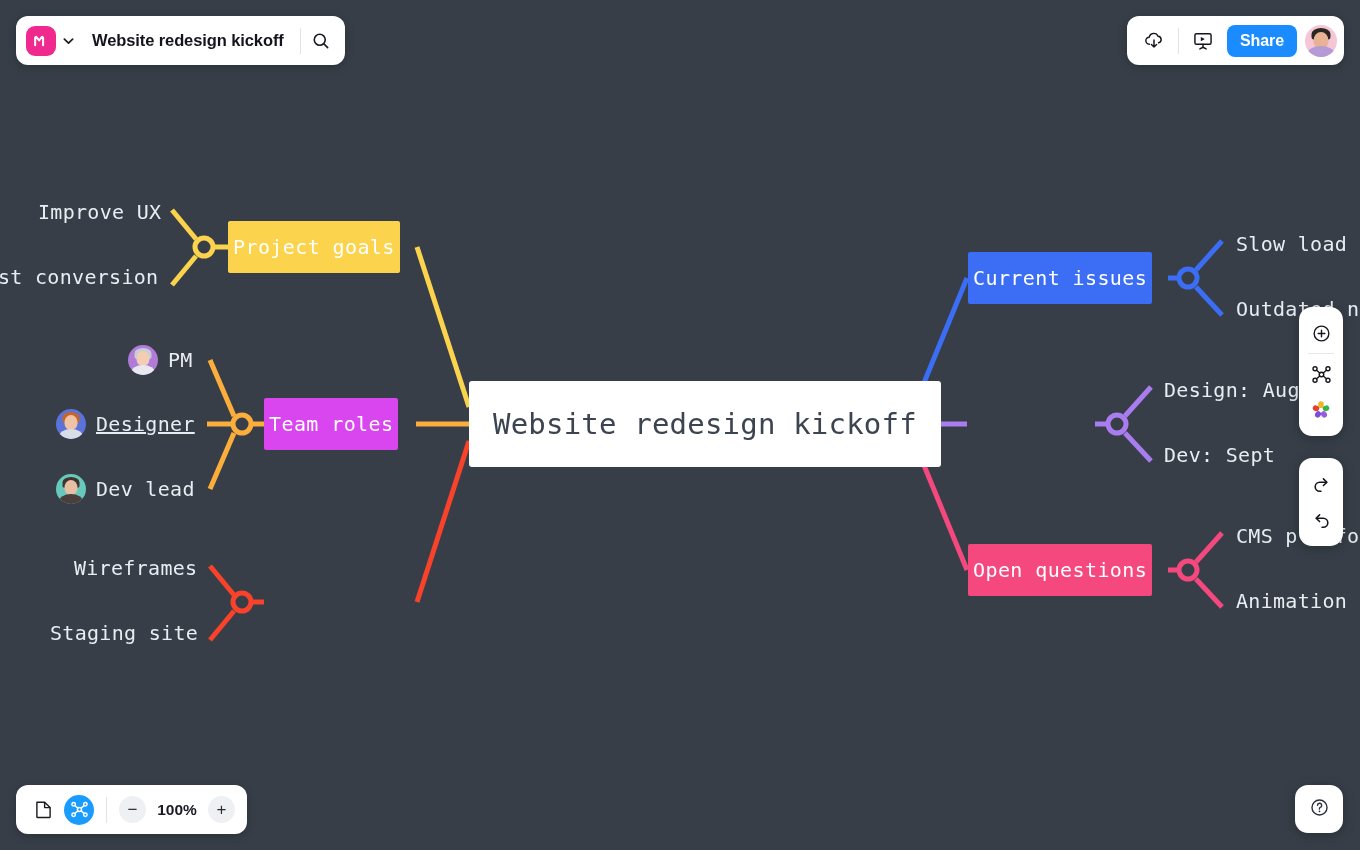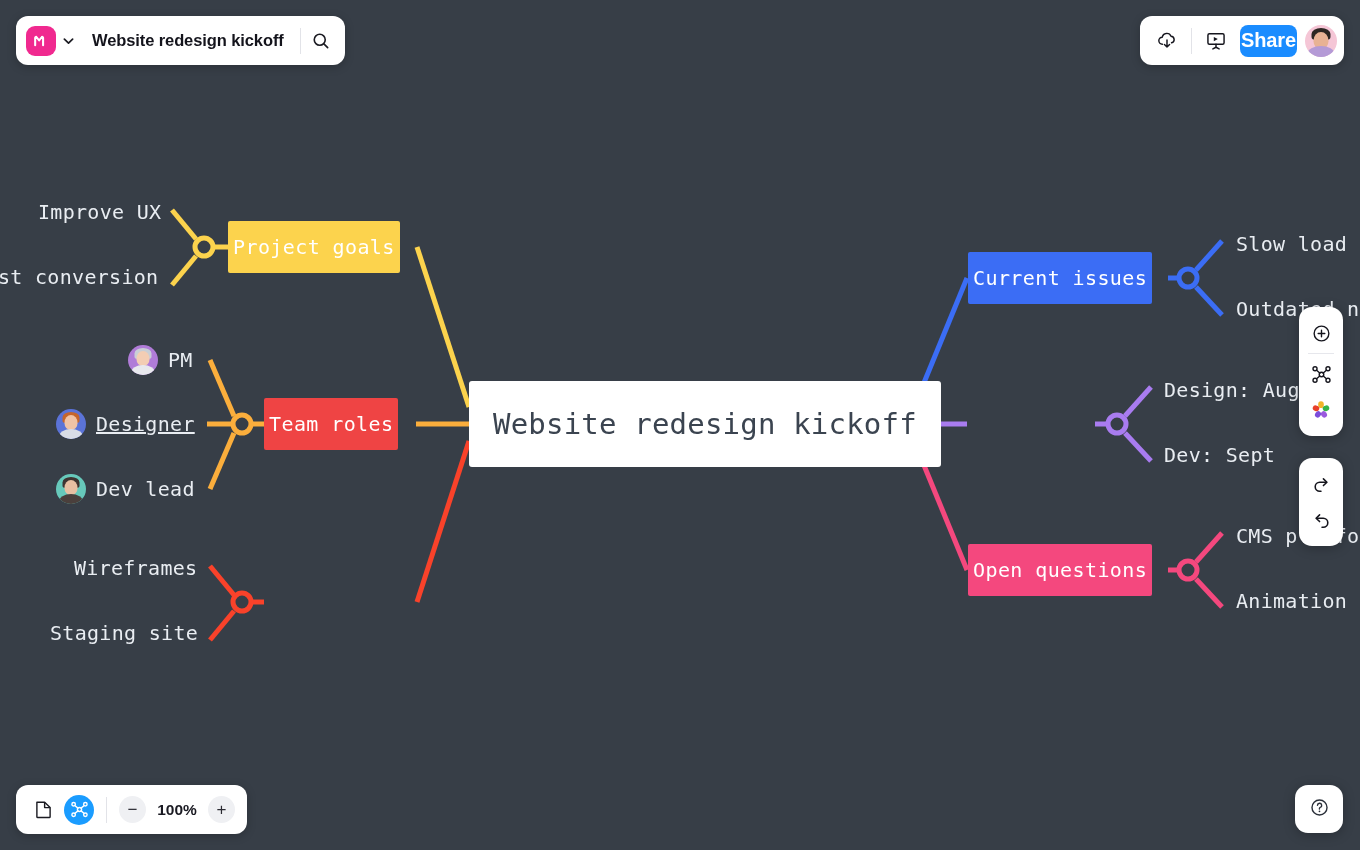--- a/index.html
+++ b/index.html
@@ -109,22 +109,22 @@
     height: 49px;
     background: #ffffff;
     border-radius: 12px;
     display: flex; align-items: center;
     padding: 0 7px;
     gap: 4px;
     box-shadow: 0 2px 10px rgba(0,0,0,.22);
   }
   #share-btn {
     background: #1a8cff; color: #fff;
-    font-size: 20px; font-weight: 700;
-    height: 32px; padding: 0 1px;
+    font-size: 16px; font-weight: 700;
+    height: 32px; padding: 0 13px;
     border-radius: 8px;
     display: flex; align-items: center;
     letter-spacing: -.1px;
   }
   #user-avatar {
     width: 32px; height: 32px; border-radius: 50%;
     margin-left: 4px; overflow: hidden; position: relative;
     background: #f5c6d6; flex: none;
   }
 
@@ -286,21 +286,21 @@
     <div class="leaf" style="left:1236px; top:524px;">
       <span>CMS platform</span>
     </div>
     <div class="leaf" style="left:1236px; top:589px;">
       <span>Animation</span>
     </div>
 
     <div class="node branch-node" style="left:228px; top:221px; background:#fcd34d;">
       <span>Project goals</span>
     </div>
-    <div class="node branch-node" style="left:264px; top:398px; background:#ef4444;">
+    <div class="node branch-node" style="left:264px; top:398px; background:#d946ef;">
       <span>Team roles</span>
     </div>
     <div class="node branch-node" style="left:968px; top:252px; background:#3b6df5;">
       <span>Current issues</span>
     </div>
     <div class="node branch-node" style="left:968px; top:544px; background:#f4487e;">
       <span>Open questions</span>
     </div>
 
     <div class="node root-node" style="left:469px; top:381px;">

